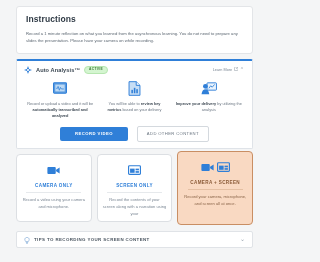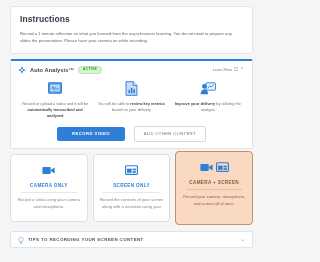--- a/index.html
+++ b/index.html
@@ -5,21 +5,21 @@
   html,body{margin:0;padding:0;}
   body{
     width:262px;height:262px;overflow:hidden;
     background:#f4f5f6;
     font-family:"Liberation Sans", sans-serif;
     -webkit-font-smoothing:antialiased;
   }
   .page{
     position:relative;width:262px;height:204px;
     box-sizing:border-box;
-    padding:6px 9px 0 10px;
+    padding:6px 9px 0 16px;
   }
 
   
   .instr-card{
     background:#ffffff;
     border:1px solid #e3e5e8;
     border-radius:3px;
     padding:7px 9px 8px 9px;
     box-sizing:border-box;
   }

